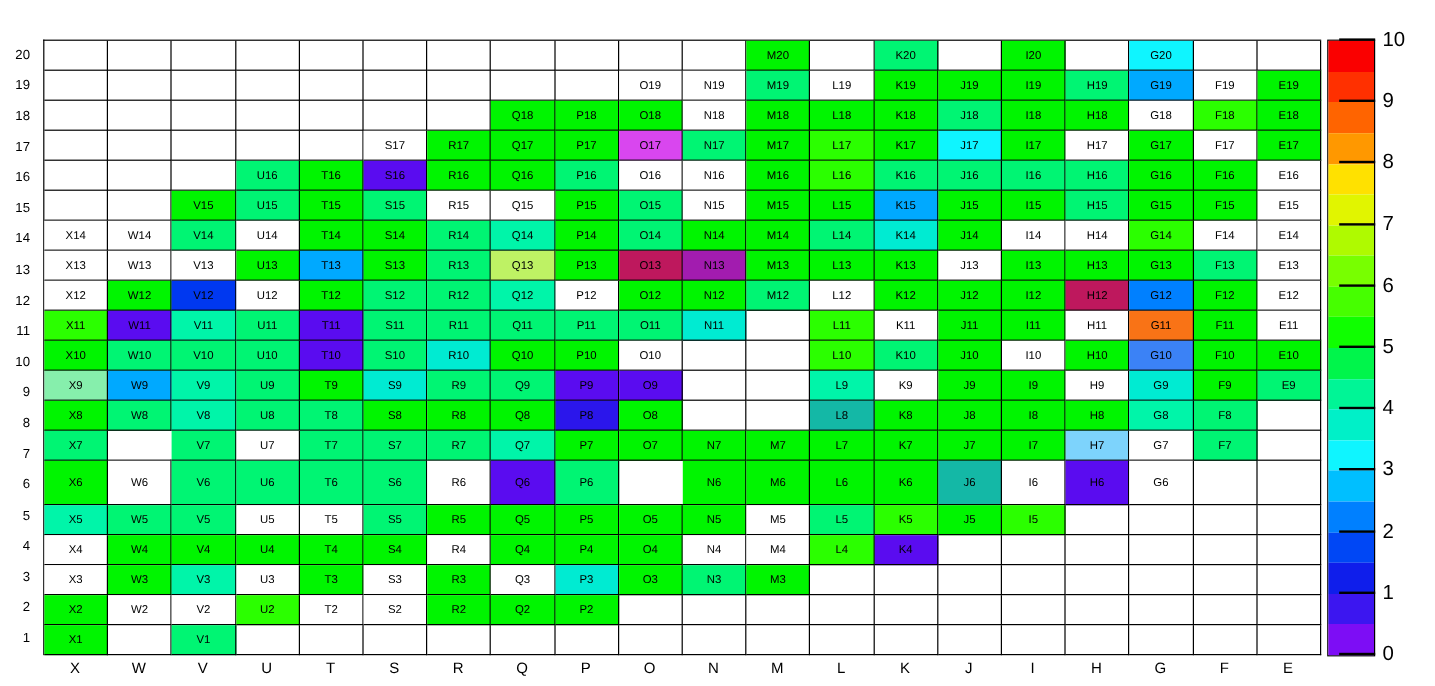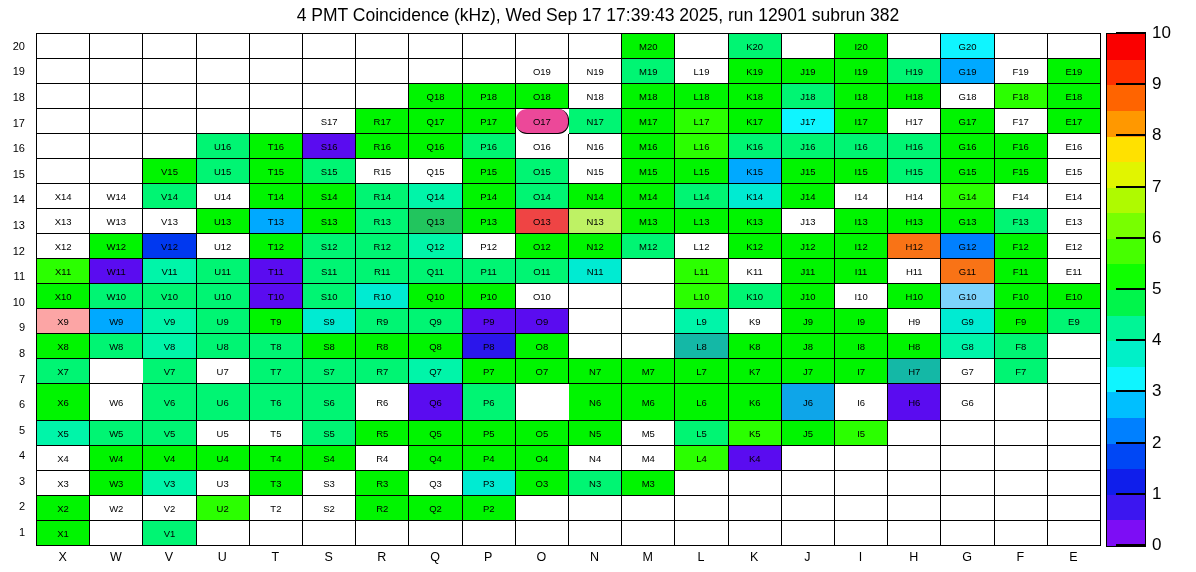--- a/index.html
+++ b/index.html
@@ -27,21 +27,20 @@
             box-sizing:content-box;}
   #colorbar div{flex:1;}
   .cbtick{position:absolute;height:2px;background:#000;width:30px;left:1116px;}
   .cblabel{position:absolute;left:1152px;width:44px;font-size:17px;color:#000;
            text-align:left;line-height:18px;}
 </style>
 </head>
 <body>
 
 <div id="canvas">
-  <div id="title">4 PMT Coincidence (kHz), Wed Sep 17 17:39:43 2025, run 12901 subrun 382</div>
   <div id="ylabels">
       <div>20</div>
       <div>19</div>
       <div>18</div>
       <div>17</div>
       <div>16</div>
       <div>15</div>
       <div>14</div>
       <div>13</div>
       <div>12</div>
@@ -120,21 +119,21 @@
       <div class="cell" style="background: rgb(0, 245, 0);">E18</div>
       <div class="cell"></div>
       <div class="cell"></div>
       <div class="cell"></div>
       <div class="cell"></div>
       <div class="cell"></div>
       <div class="cell" style="background: rgb(255, 255, 255);">S17</div>
       <div class="cell" style="background: rgb(0, 245, 0);">R17</div>
       <div class="cell" style="background: rgb(0, 245, 0);">Q17</div>
       <div class="cell" style="background: rgb(0, 245, 0);">P17</div>
-      <div class="cell" style="background: #ec4899; border-radius: 11px;">O17</div>
+      <div class="cell" style="background: #d946ef;">O17</div>
       <div class="cell" style="background: rgb(0, 245, 115);">N17</div>
       <div class="cell" style="background: rgb(0, 245, 0);">M17</div>
       <div class="cell" style="background: rgb(43, 255, 0);">L17</div>
       <div class="cell" style="background: rgb(0, 245, 0);">K17</div>
       <div class="cell" style="background: rgb(15, 245, 255);">J17</div>
       <div class="cell" style="background: rgb(0, 245, 0);">I17</div>
       <div class="cell" style="background: rgb(255, 255, 255);">H17</div>
       <div class="cell" style="background: rgb(0, 245, 0);">G17</div>
       <div class="cell" style="background: rgb(255, 255, 255);">F17</div>
       <div class="cell" style="background: rgb(0, 245, 0);">E17</div>
@@ -198,24 +197,24 @@
       <div class="cell" style="background: rgb(43, 255, 0);">G14</div>
       <div class="cell" style="background: rgb(255, 255, 255);">F14</div>
       <div class="cell" style="background: rgb(255, 255, 255);">E14</div>
       <div class="cell" style="background: rgb(255, 255, 255);">X13</div>
       <div class="cell" style="background: rgb(255, 255, 255);">W13</div>
       <div class="cell" style="background: rgb(255, 255, 255);">V13</div>
       <div class="cell" style="background: rgb(0, 245, 0);">U13</div>
       <div class="cell" style="background: rgb(0, 169, 255);">T13</div>
       <div class="cell" style="background: rgb(0, 245, 0);">S13</div>
       <div class="cell" style="background: rgb(0, 245, 115);">R13</div>
-      <div class="cell" style="background: #22c55e;">Q13</div>
+      <div class="cell" style="background: #bef264;">Q13</div>
       <div class="cell" style="background: rgb(0, 245, 0);">P13</div>
-      <div class="cell" style="background: #ef4444;">O13</div>
-      <div class="cell" style="background: #bef264; text-align: center;">N13</div>
+      <div class="cell" style="background: #be185d;">O13</div>
+      <div class="cell" style="background: #a21caf; text-align: center;">N13</div>
       <div class="cell" style="background: rgb(0, 245, 0);">M13</div>
       <div class="cell" style="background: rgb(0, 245, 0);">L13</div>
       <div class="cell" style="background: rgb(0, 245, 0);">K13</div>
       <div class="cell" style="background: rgb(255, 255, 255);">J13</div>
       <div class="cell" style="background: rgb(0, 245, 0);">I13</div>
       <div class="cell" style="background: rgb(0, 245, 0);">H13</div>
       <div class="cell" style="background: rgb(0, 245, 0);">G13</div>
       <div class="cell" style="background: rgb(0, 245, 115);">F13</div>
       <div class="cell" style="background: rgb(255, 255, 255);">E13</div>
       <div class="cell" style="background: rgb(255, 255, 255);">X12</div>
@@ -227,21 +226,21 @@
       <div class="cell" style="background: rgb(0, 245, 115);">R12</div>
       <div class="cell" style="background: rgb(0, 245, 169);">Q12</div>
       <div class="cell" style="background: rgb(255, 255, 255);">P12</div>
       <div class="cell" style="background: rgb(0, 245, 0);">O12</div>
       <div class="cell" style="background: rgb(0, 245, 0);">N12</div>
       <div class="cell" style="background: rgb(0, 245, 115);">M12</div>
       <div class="cell" style="background: rgb(255, 255, 255);">L12</div>
       <div class="cell" style="background: rgb(0, 245, 0);">K12</div>
       <div class="cell" style="background: rgb(0, 245, 0);">J12</div>
       <div class="cell" style="background: rgb(0, 245, 0);">I12</div>
-      <div class="cell" style="background: #f97316;">H12</div>
+      <div class="cell" style="background: #be185d;">H12</div>
       <div class="cell" style="background: rgb(0, 128, 255);">G12</div>
       <div class="cell" style="background: rgb(0, 245, 0);">F12</div>
       <div class="cell" style="background: rgb(255, 255, 255);">E12</div>
       <div class="cell" style="background: rgb(43, 255, 0);">X11</div>
       <div class="cell" style="background: rgb(90, 12, 240);">W11</div>
       <div class="cell" style="background: rgb(0, 245, 169);">V11</div>
       <div class="cell" style="background: rgb(0, 245, 115);">U11</div>
       <div class="cell" style="background: rgb(90, 12, 240);">T11</div>
       <div class="cell" style="background: rgb(0, 245, 115);">S11</div>
       <div class="cell" style="background: rgb(0, 245, 115);">R11</div>
@@ -268,24 +267,24 @@
       <div class="cell" style="background: rgb(0, 245, 0);">Q10</div>
       <div class="cell" style="background: rgb(0, 245, 0);">P10</div>
       <div class="cell" style="background: rgb(255, 255, 255);">O10</div>
       <div class="cell"></div>
       <div class="cell"></div>
       <div class="cell" style="background: rgb(43, 255, 0);">L10</div>
       <div class="cell" style="background: rgb(0, 245, 115);">K10</div>
       <div class="cell" style="background: rgb(0, 245, 0);">J10</div>
       <div class="cell" style="background: rgb(255, 255, 255);">I10</div>
       <div class="cell" style="background: rgb(0, 245, 0);">H10</div>
-      <div class="cell" style="background: #7dd3fc;">G10</div>
+      <div class="cell" style="background: #3b82f6;">G10</div>
       <div class="cell" style="background: rgb(0, 245, 0);">F10</div>
       <div class="cell" style="background: rgb(0, 245, 0);">E10</div>
-      <div class="cell" style="background: #fca5a5;">X9</div>
+      <div class="cell" style="background: #86efac;">X9</div>
       <div class="cell" style="background: rgb(0, 169, 255);">W9</div>
       <div class="cell" style="background: rgb(0, 245, 169);">V9</div>
       <div class="cell" style="background: rgb(0, 245, 115);">U9</div>
       <div class="cell" style="background: rgb(0, 245, 0);">T9</div>
       <div class="cell" style="background: rgb(0, 235, 210);">S9</div>
       <div class="cell" style="background: rgb(0, 245, 115);">R9</div>
       <div class="cell" style="background: rgb(0, 245, 115);">Q9</div>
       <div class="cell" style="background: rgb(90, 12, 240);">P9</div>
       <div class="cell" style="background: rgb(90, 12, 240);">O9</div>
       <div class="cell"></div>
@@ -327,39 +326,39 @@
       <div class="cell" style="background: rgb(0, 245, 115);">R7</div>
       <div class="cell" style="background: rgb(0, 245, 169);">Q7</div>
       <div class="cell" style="background: rgb(0, 245, 0);">P7</div>
       <div class="cell" style="background: rgb(0, 245, 0);">O7</div>
       <div class="cell" style="background: rgb(0, 245, 0);">N7</div>
       <div class="cell" style="background: rgb(0, 245, 0);">M7</div>
       <div class="cell" style="background: rgb(0, 245, 0);">L7</div>
       <div class="cell" style="background: rgb(0, 245, 0);">K7</div>
       <div class="cell" style="background: rgb(0, 245, 0);">J7</div>
       <div class="cell" style="background: rgb(0, 245, 0);">I7</div>
-      <div class="cell" style="background: #14b8a6;">H7</div>
+      <div class="cell" style="background: #7dd3fc;">H7</div>
       <div class="cell" style="background: rgb(255, 255, 255);">G7</div>
       <div class="cell" style="background: rgb(0, 245, 115);">F7</div>
       <div class="cell"></div>
       <div class="cell" style="background: rgb(0, 245, 0);">X6</div>
       <div class="cell" style="background: rgb(255, 255, 255);">W6</div>
       <div class="cell" style="background: rgb(0, 245, 115);">V6</div>
       <div class="cell" style="background: rgb(0, 245, 115);">U6</div>
       <div class="cell" style="background: rgb(0, 245, 115);">T6</div>
       <div class="cell" style="background: rgb(0, 245, 115);">S6</div>
       <div class="cell" style="background: rgb(255, 255, 255);">R6</div>
       <div class="cell" style="background: rgb(90, 12, 240);">Q6</div>
       <div class="cell" style="background: rgb(0, 245, 115);">P6</div>
       <div class="cell" style="background: rgb(255, 255, 255); margin-top: 36px;">O6</div>
       <div class="cell" style="background: rgb(0, 245, 0);">N6</div>
       <div class="cell" style="background: rgb(0, 245, 0);">M6</div>
       <div class="cell" style="background: rgb(0, 245, 0);">L6</div>
       <div class="cell" style="background: rgb(0, 245, 0);">K6</div>
-      <div class="cell" style="background: #0ea5e9;">J6</div>
+      <div class="cell" style="background: #14b8a6;">J6</div>
       <div class="cell" style="background: rgb(255, 255, 255);">I6</div>
       <div class="cell" style="background: rgb(90, 12, 240);">H6</div>
       <div class="cell" style="background: rgb(255, 255, 255);">G6</div>
       <div class="cell"></div>
       <div class="cell"></div>
       <div class="cell" style="background: rgb(0, 245, 169);">X5</div>
       <div class="cell" style="background: rgb(0, 245, 115);">W5</div>
       <div class="cell" style="background: rgb(0, 245, 115);">V5</div>
       <div class="cell" style="background: rgb(255, 255, 255);">U5</div>
       <div class="cell" style="background: rgb(255, 255, 255);">T5</div>

